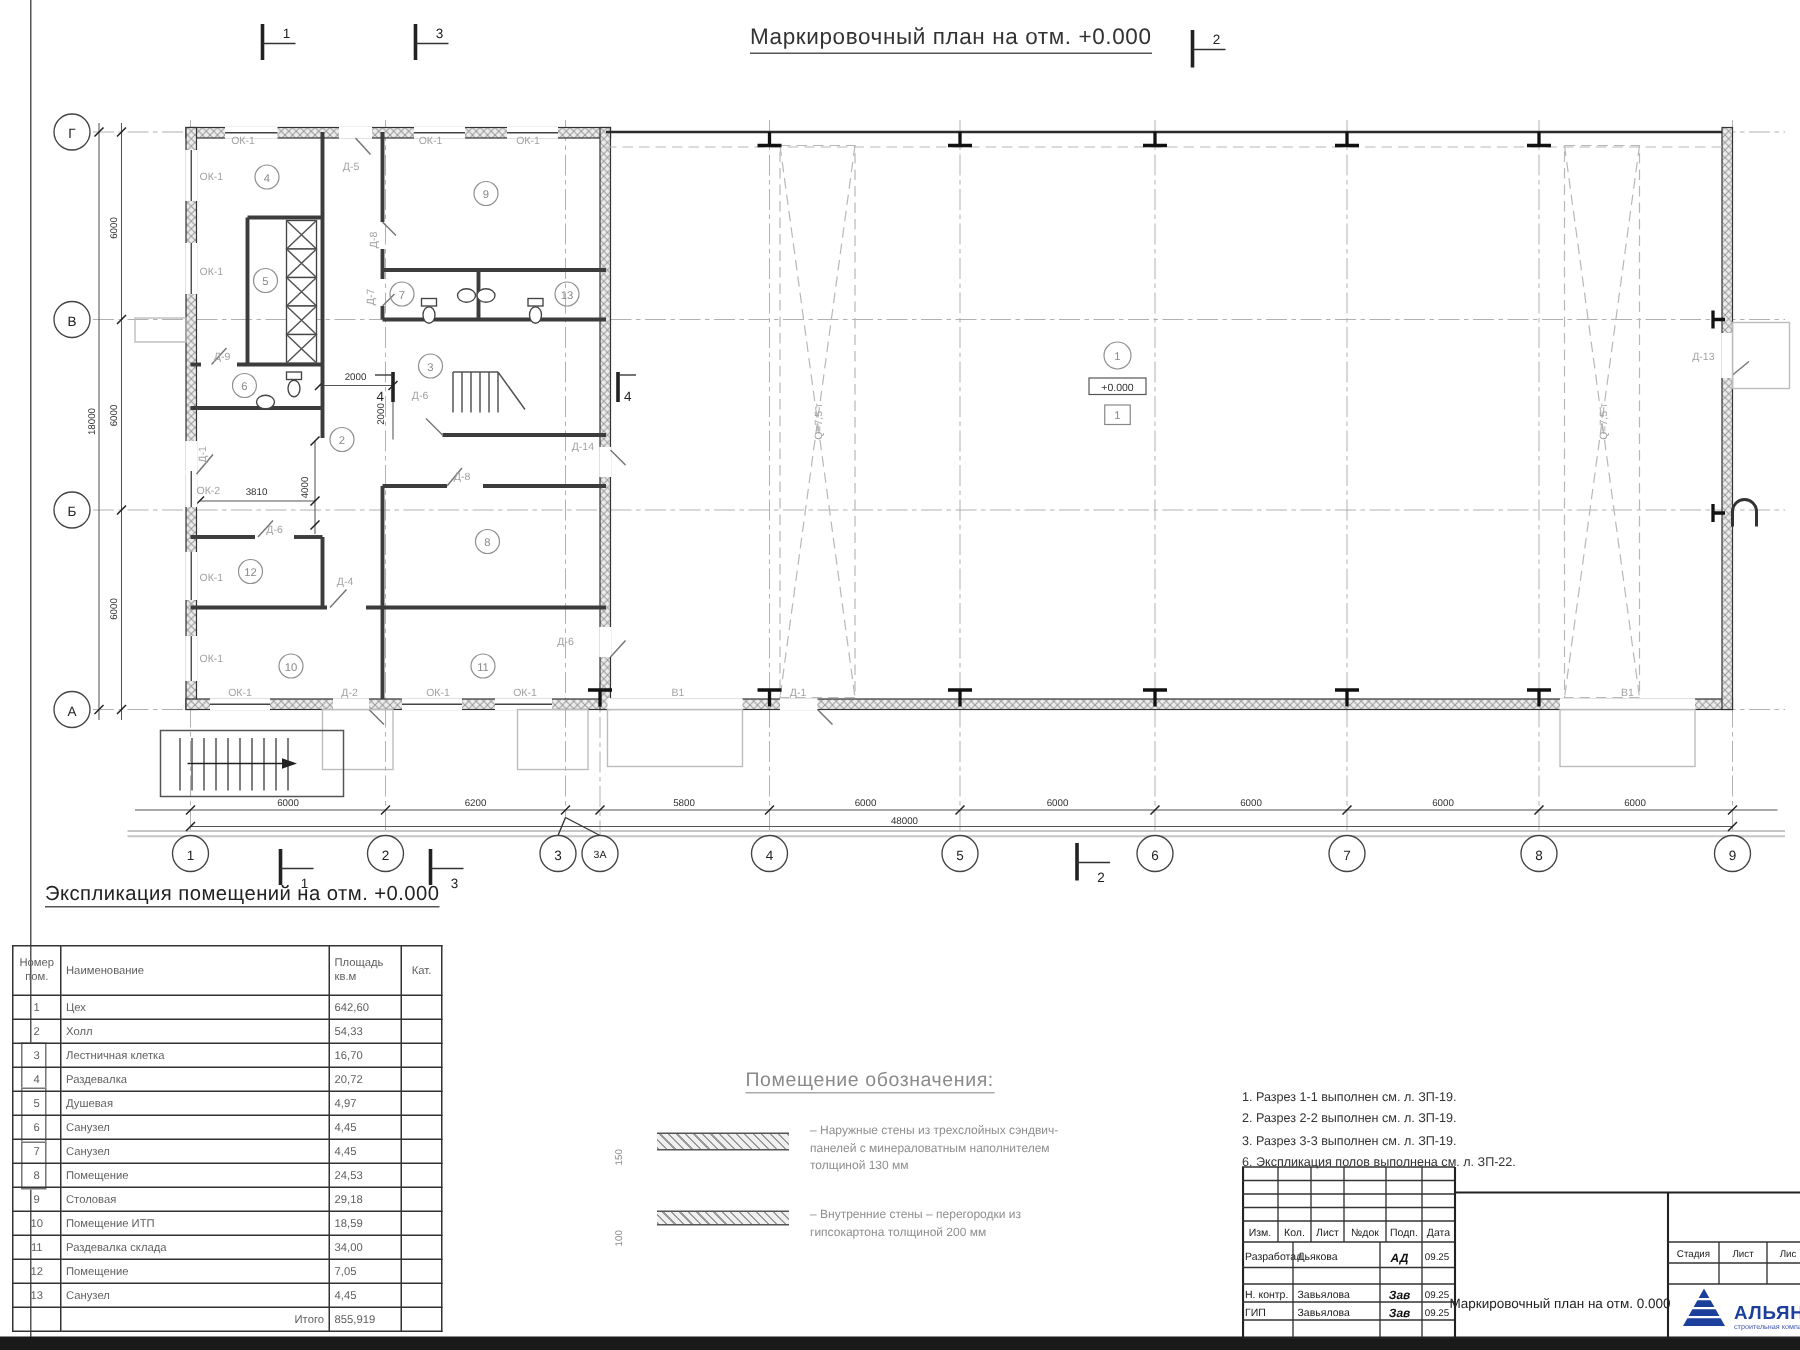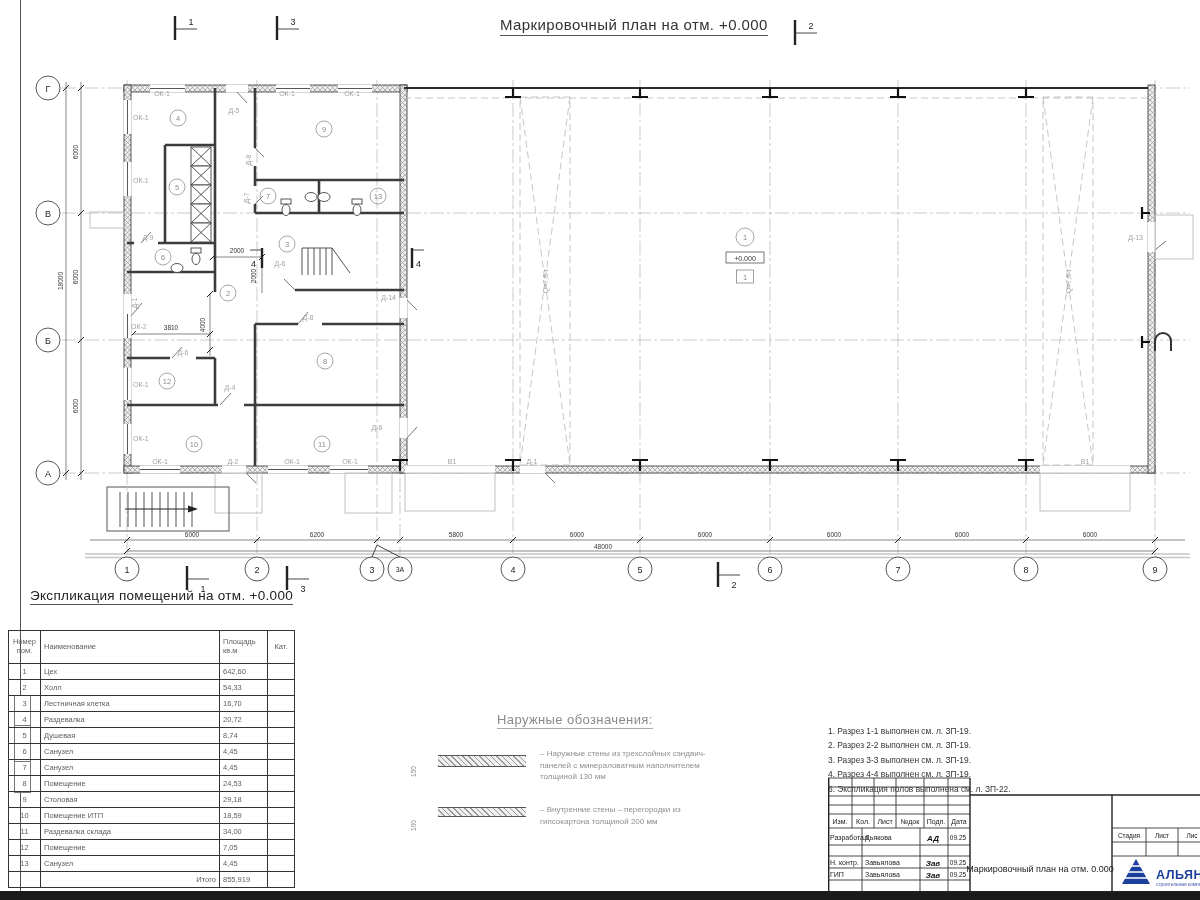--- a/index.html
+++ b/index.html
@@ -457,21 +457,21 @@
         </tr>
     <tr>
           <td class="c-num">4</td>
           <td class="c-name">Раздевалка</td>
           <td class="c-area">20,72</td>
           <td class="c-kat"></td>
         </tr>
     <tr>
           <td class="c-num">5</td>
           <td class="c-name">Душевая</td>
-          <td class="c-area">8,74</td>
+          <td class="c-area">4,97</td>
           <td class="c-kat"></td>
         </tr>
     <tr>
           <td class="c-num">6</td>
           <td class="c-name">Санузел</td>
           <td class="c-area">4,45</td>
           <td class="c-kat"></td>
         </tr>
     <tr>
           <td class="c-num">7</td>
@@ -517,33 +517,32 @@
         </tr>
     <tr>
           <td class="c-num"></td>
           <td class="c-name total-lbl">Итого</td>
           <td class="c-area">855,919</td>
           <td class="c-kat"></td>
         </tr>
   </tbody>
     </table>
 
-  <div class="abs legend-head">Наружные обозначения:</div>
+  <div class="abs legend-head">Помещение обозначения:</div>
   <div class="abs lbar" style="left:438px;top:755px;width:88px;height:10px"></div>
   <div class="abs ldim" style="left:408px;top:768px">150</div>
   <div class="abs ltext" style="left:540px;top:748px">– Наружные стены из трехслойных сэндвич-панелей с минераловатным наполнителем толщиной 130 мм</div>
   <div class="abs lbar" style="left:438px;top:807px;width:88px;height:8px"></div>
   <div class="abs ldim" style="left:408px;top:822px">100</div>
   <div class="abs ltext" style="left:540px;top:804px">– Внутренние стены – перегородки из гипсокартона толщиной 200 мм</div>
 
   <div class="abs notes">
     <div>1. Разрез 1-1 выполнен см. л. ЗП-19.</div>
     <div>2. Разрез 2-2 выполнен см. л. ЗП-19.</div>
     <div>3. Разрез 3-3 выполнен см. л. ЗП-19.</div>
-    <div>4. Разрез 4-4 выполнен см. л. ЗП-19.</div>
     <div>6. Экспликация полов выполнена см. л. ЗП-22.</div>
   </div>
 
   <svg class="abs" style="left:828px;top:776px" width="372" height="118" viewBox="828 776 372 118">
     <g>
       <line class="tblx" x1="828.7" y1="778" x2="828.7" y2="892"></line>
       <line class="tbl" x1="828" y1="778" x2="970" y2="778"></line>
       <line class="tbl" x1="828" y1="787" x2="970" y2="787"></line>
       <line class="tbl" x1="828" y1="796" x2="970" y2="796"></line>
       <line class="tbl" x1="828" y1="805" x2="970" y2="805"></line>

